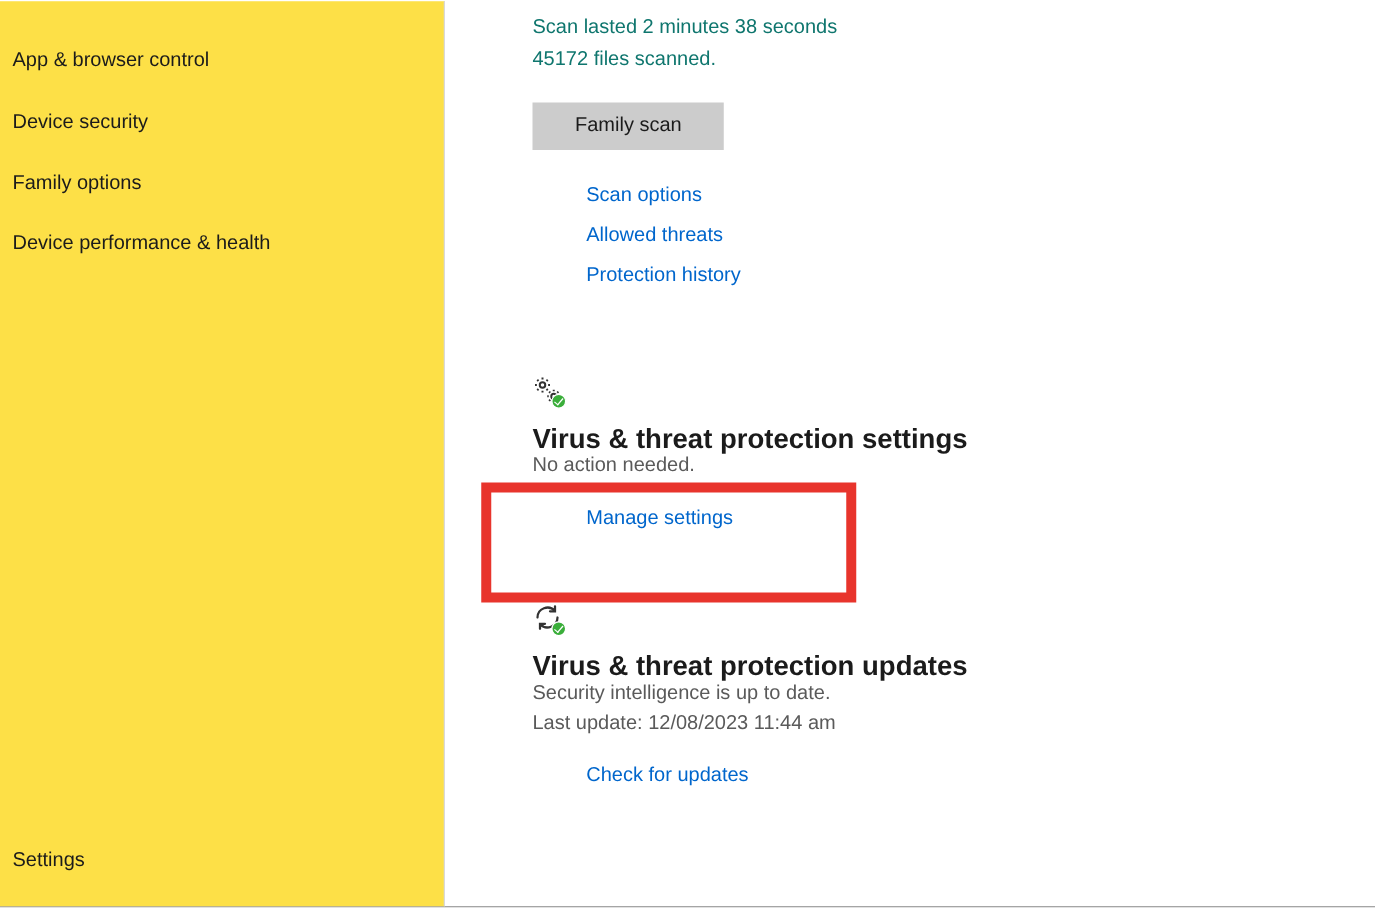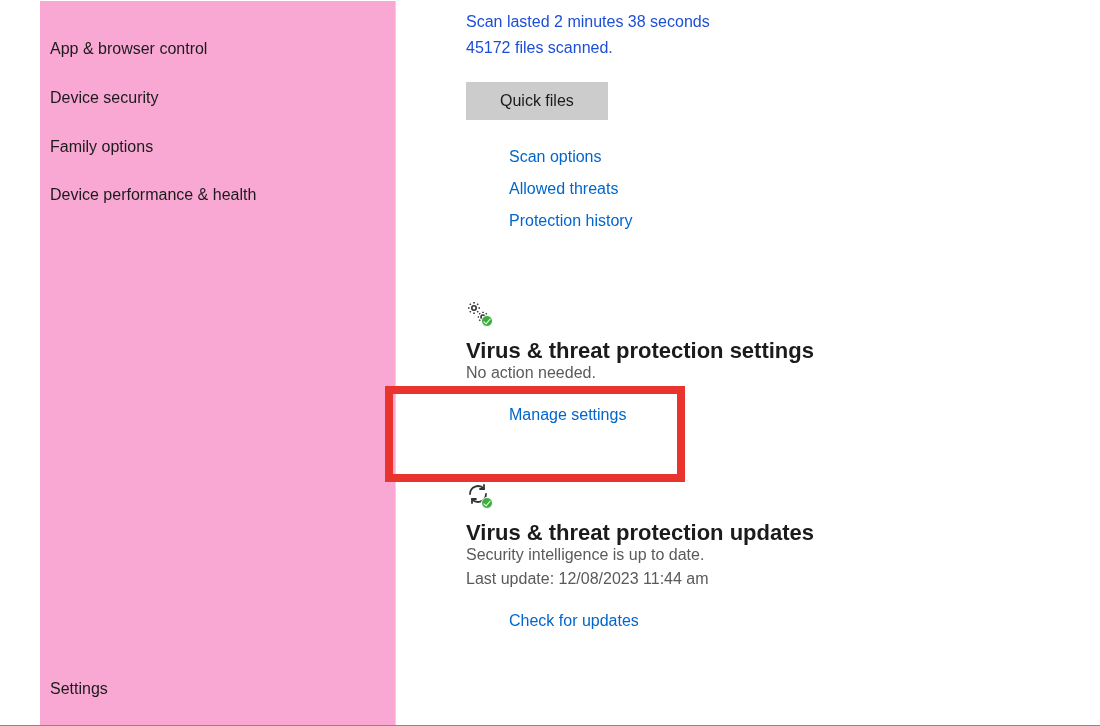--- a/index.html
+++ b/index.html
@@ -17,25 +17,24 @@
     display: flex;
     width: 100%;
     height: 100%;
     border-top: 1px solid rgba(0,0,0,0); 
     border-bottom: 1px solid #888;
   }
   .sidebar {
     width: 356px;
     flex-shrink: 0;
     border-right: 1px solid #d9d9d9;
-    background: #f9a8d4;
+    background: #fde047;
     display: flex;
     flex-direction: column;
     padding-top: 24px;
-    margin-left: 40px;
   }
   .sidebar-items {
     flex: 1;
     overflow: hidden;
   }
   .sidebar-item {
     padding: 14px 0 14px 10px;
     font-size: 16px;
     color: #1b1b1b;
     cursor: pointer;
@@ -45,21 +44,21 @@
     padding: 0 0 27px 10px;
     font-size: 16px;
   }
   .content {
     flex: 1;
     padding: 8px 0 0 70px;
     position: relative;
   }
   .status-line {
     font-size: 16px;
-    color: #1d4ed8;
+    color: #0f766e;
     line-height: 1.6;
   }
   .btn {
     display: inline-block;
     background: #cccccc;
     border: none;
     padding: 10px 34px;
     font-size: 16px;
     color: #1b1b1b;
     cursor: pointer;
@@ -148,21 +147,21 @@
       <div class="sidebar-item">Device performance &amp; health</div>
     </div>
     <div class="sidebar-footer">Settings</div>
   </div>
 
   <div class="content">
 
     <div class="status-line">Scan lasted 2 minutes 38 seconds</div>
     <div class="status-line">45172 files scanned.</div>
 
-    <button class="btn">Quick files</button>
+    <button class="btn">Family scan</button>
 
     <div class="link-list">
       <span class="link">Scan options</span>
       <span class="link">Allowed threats</span>
       <span class="link">Protection history</span>
     </div>
 
     <div class="section">
       <div class="section-header">
         <span class="section-icon">

